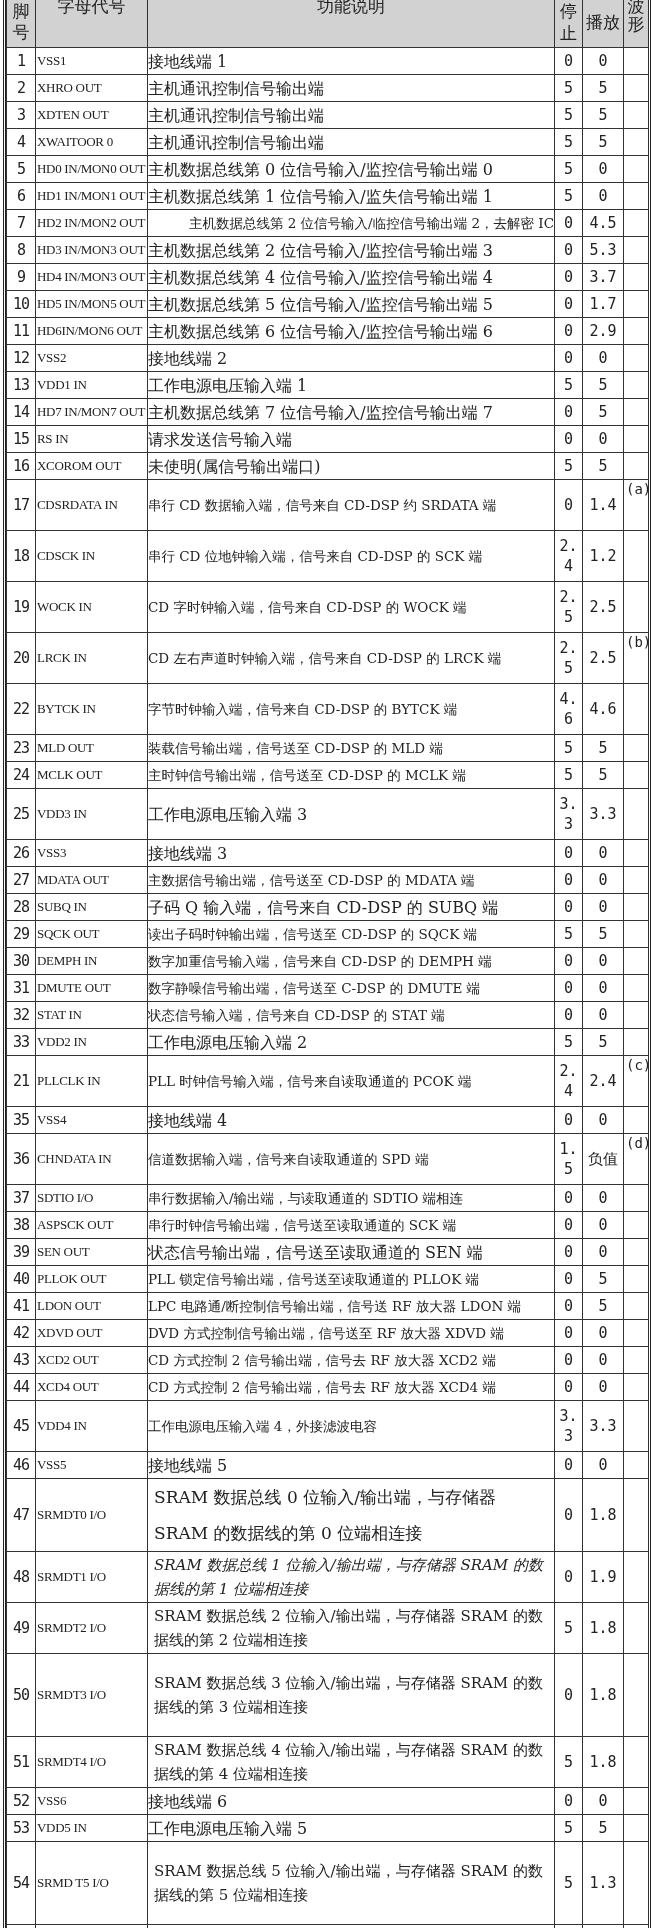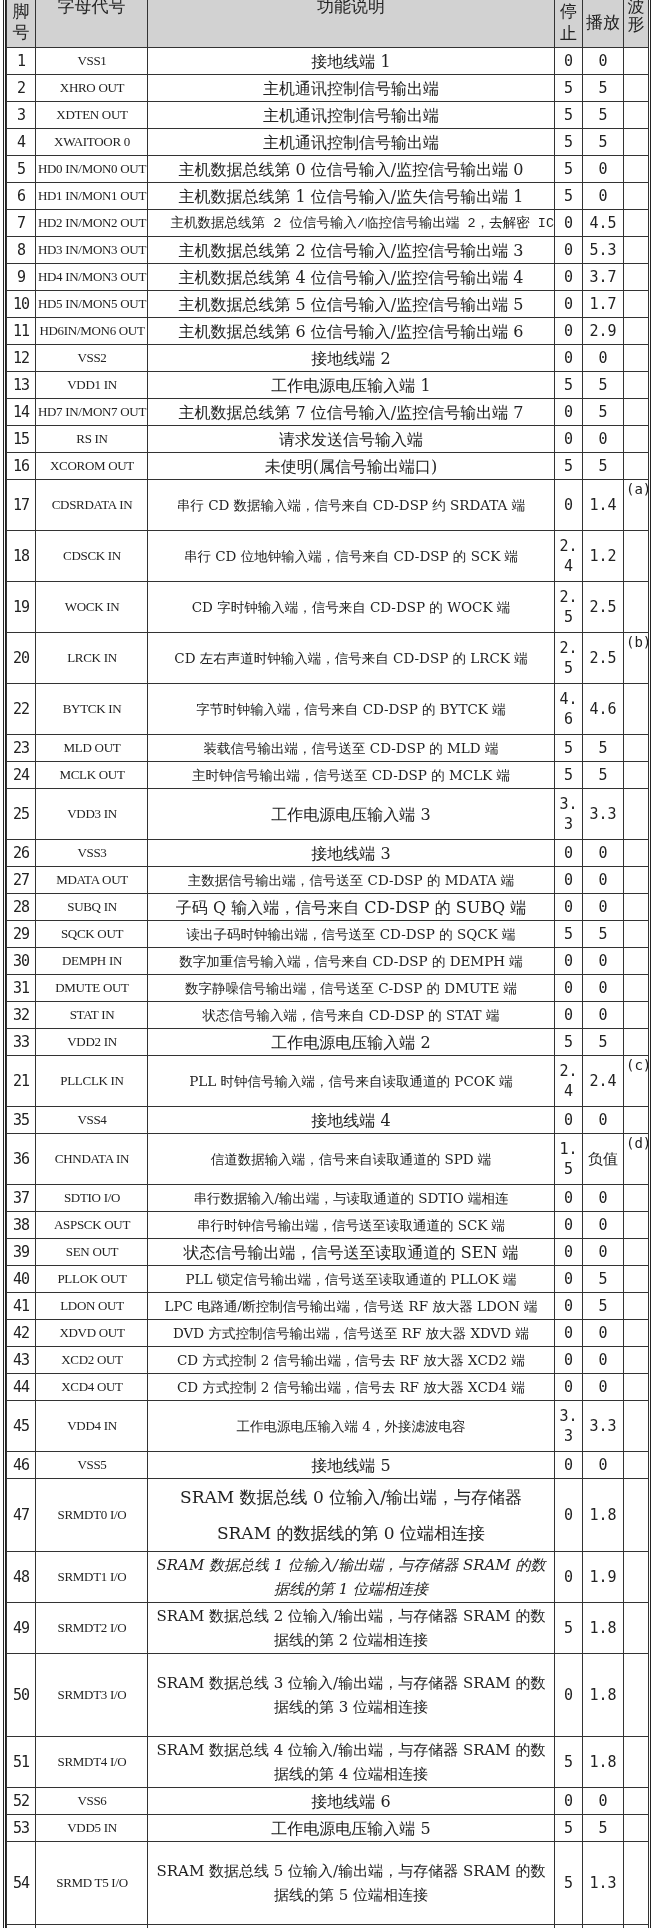--- a/index.html
+++ b/index.html
@@ -17,22 +17,22 @@
     vertical-align:middle; font-weight:normal;
   }
   thead th {
     background:#d2d2d2; height:50px; font-size:17px; line-height:19px;
     text-align:center; white-space:normal;
   }
   thead th.pin { font-size:17px; line-height:21px; }
   tbody tr.s td { height:26px; }
   tbody tr.t td { height:50px; }
   td.pin { text-align:center; font-size:15px; font-family:"DejaVu Sans Mono","Liberation Mono",monospace; letter-spacing:-1px; }
-  td.code { text-align:center; padding-left:1px; font-size:13px; font-family:"Liberation Serif","DejaVu Serif",serif; transform-origin:left; letter-spacing:-0.3px; }
-  td.desc { text-align:center; font-size:15px; line-height:19px; white-space:normal; }
+  td.code { text-align:left; padding-left:1px; font-size:13px; font-family:"Liberation Serif","DejaVu Serif",serif; transform-origin:left; letter-spacing:-0.3px; }
+  td.desc { text-align:left; font-size:15px; line-height:19px; white-space:normal; }
   td.desc.sm { font-size:13.5px; }
   td.desc.big { font-size:16px; }
   td.num { text-align:center; font-size:15px; font-family:"DejaVu Sans Mono","Liberation Mono",monospace; line-height:20px; white-space:normal; word-break:break-all; }
   td.wave { text-align:left; vertical-align:top; font-size:14px; line-height:18px; padding-left:2px; white-space:normal; font-family:"DejaVu Sans Mono","Liberation Mono",monospace; }
   .wrap2 { display:block; width:22px; margin:0 auto; }
 </style>
 </head>
 <body>
 
 <div class="outer">
@@ -100,21 +100,21 @@
           <td class="pin">6</td>
           <td class="code">HD1 IN/MON1 OUT</td>
           <td class="desc big">主机数据总线第 1 位信号输入/监失信号输出端 1</td>
           <td class="num">5</td>
           <td class="num">0</td>
           <td class="wave"></td>
         </tr>
         <tr class="s">
           <td class="pin">7</td>
           <td class="code">HD2 IN/MON2 OUT</td>
-          <td class="desc sm" style="text-align: right; padding-right: 0px; font-family: Liberation Mono, monospace;">主机数据总线第 2 位信号输入/临控信号输出端 2，去解密 IC</td>
+          <td class="desc sm" style="text-align: right; padding-right: 0px;">主机数据总线第 2 位信号输入/临控信号输出端 2，去解密 IC</td>
           <td class="num">0</td>
           <td class="num">4.5</td>
           <td class="wave"></td>
         </tr>
         <tr class="s">
           <td class="pin">8</td>
           <td class="code">HD3 IN/MON3 OUT</td>
           <td class="desc big">主机数据总线第 2 位信号输入/监控信号输出端 3</td>
           <td class="num">0</td>
           <td class="num">5.3</td>

